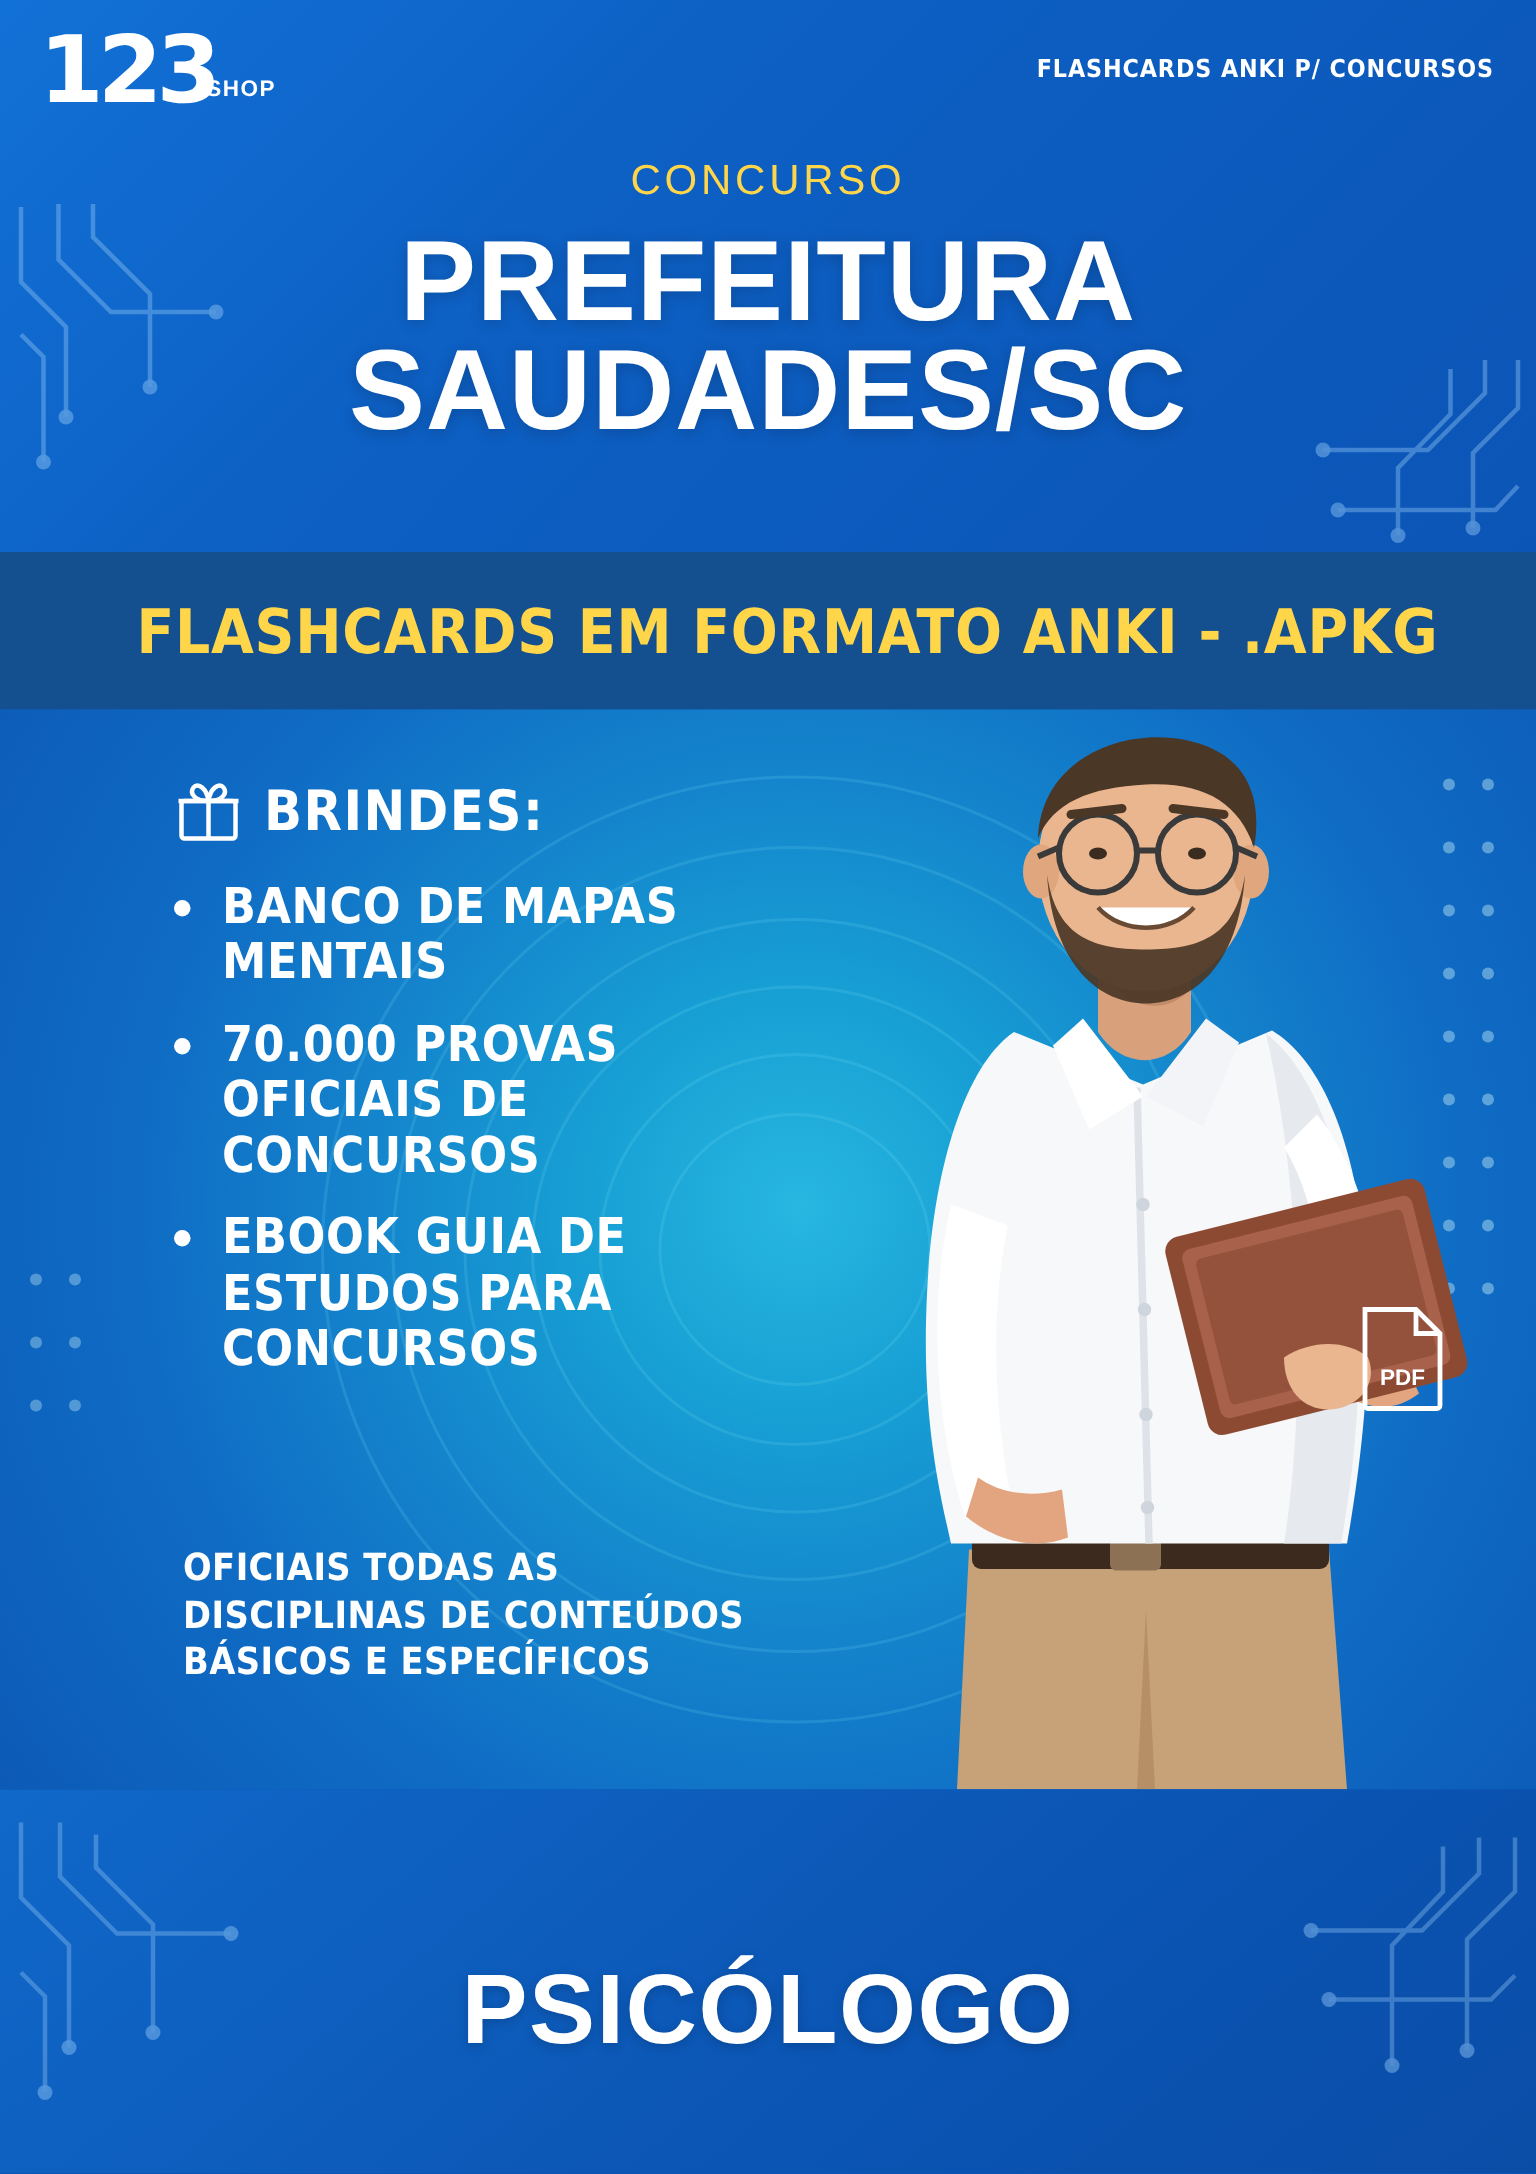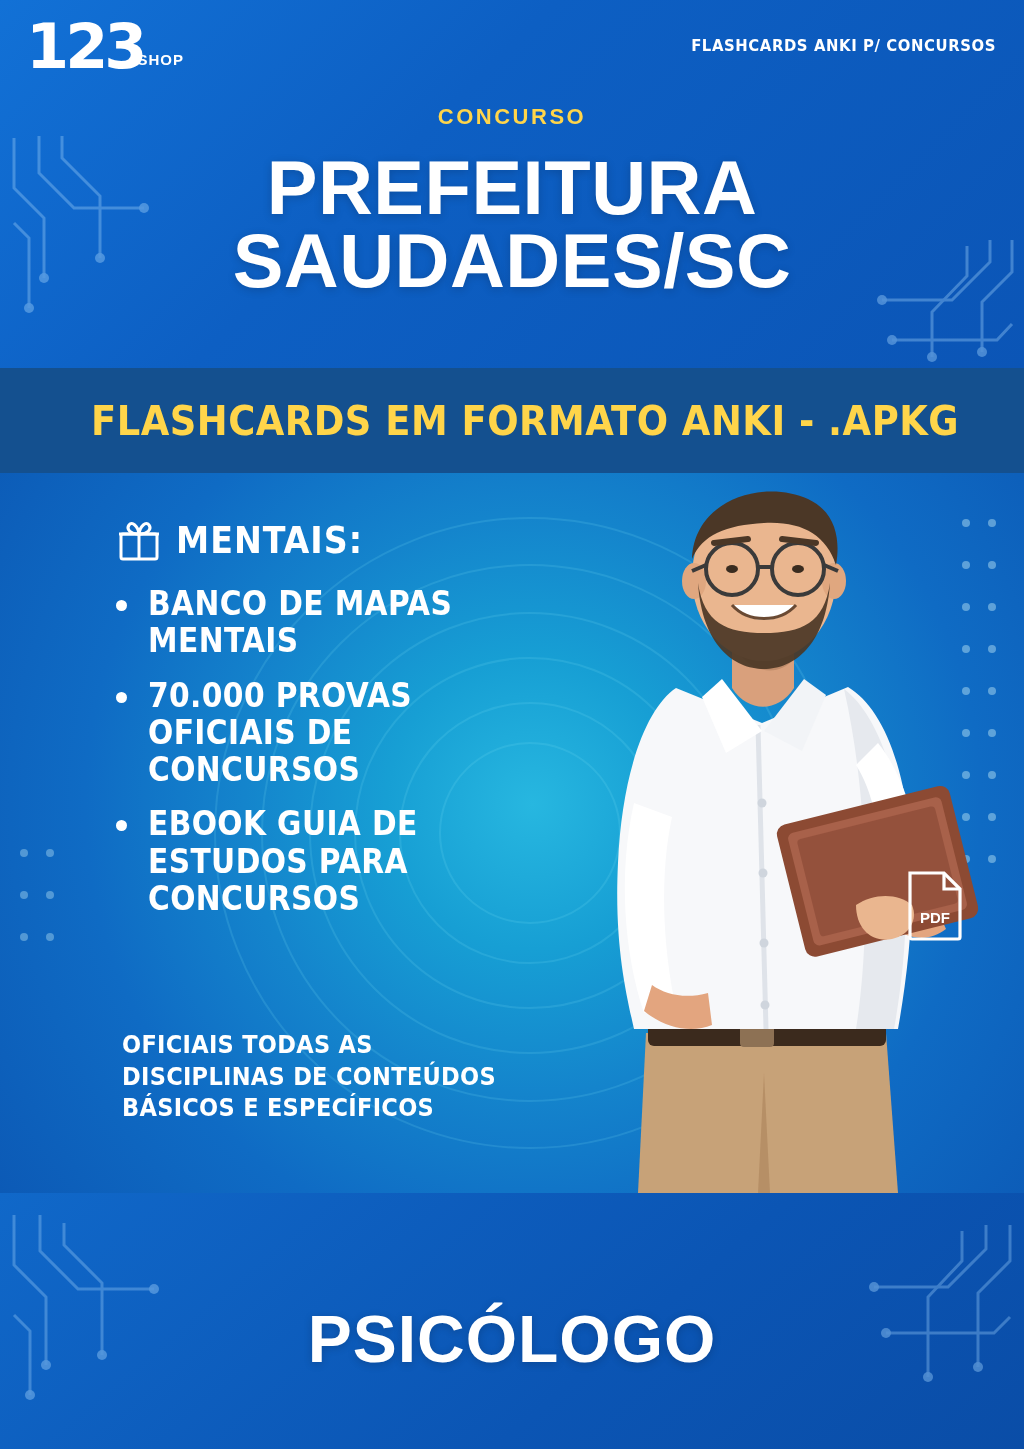--- a/index.html
+++ b/index.html
@@ -60,22 +60,22 @@
     letter-spacing: 0.6px;
     font-family: "DejaVu Sans Condensed", "Liberation Sans", sans-serif;
     margin-left: 48px;
   }
   .kicker {
     position: absolute;
     top: 104px;
     width: 100%;
     text-align: center;
     color: #ffd54a;
-    font-size: 22px;
-    font-weight: 700;
+    font-size: 28px;
+    font-weight: 400;
     letter-spacing: 2.5px;
   }
   .title {
     position: absolute;
     top: 152px;
     width: 100%;
     text-align: center;
     color: #ffffff;
     font-size: 76px;
     font-weight: 900;
@@ -442,21 +442,21 @@
     <div class="brindes-head">
       <svg width="46" height="46" viewBox="0 0 46 46">
         <g fill="none" stroke="#ffffff" stroke-width="3">
           <rect x="5" y="17" width="36" height="25" rx="2"></rect>
           <path d="M3 17 H43"></path>
           <path d="M23 17 V42"></path>
           <path d="M23 17 C14 17 10 12 13 8 C16 4 22 9 23 17 Z"></path>
           <path d="M23 17 C32 17 36 12 33 8 C30 4 24 9 23 17 Z"></path>
         </g>
       </svg>
-      <span class="label">MENTAIS:</span>
+      <span class="label">BRINDES:</span>
     </div>
 
     <ul class="bullets">
       <li>BANCO DE MAPAS MENTAIS</li>
       <li>70.000 PROVAS OFICIAIS DE CONCURSOS</li>
       <li>EBOOK GUIA DE ESTUDOS PARA CONCURSOS</li>
     </ul>
 
 
     <div class="cfe-text">OFICIAIS TODAS AS DISCIPLINAS DE CONTEÚDOS BÁSICOS E ESPECÍFICOS</div>

